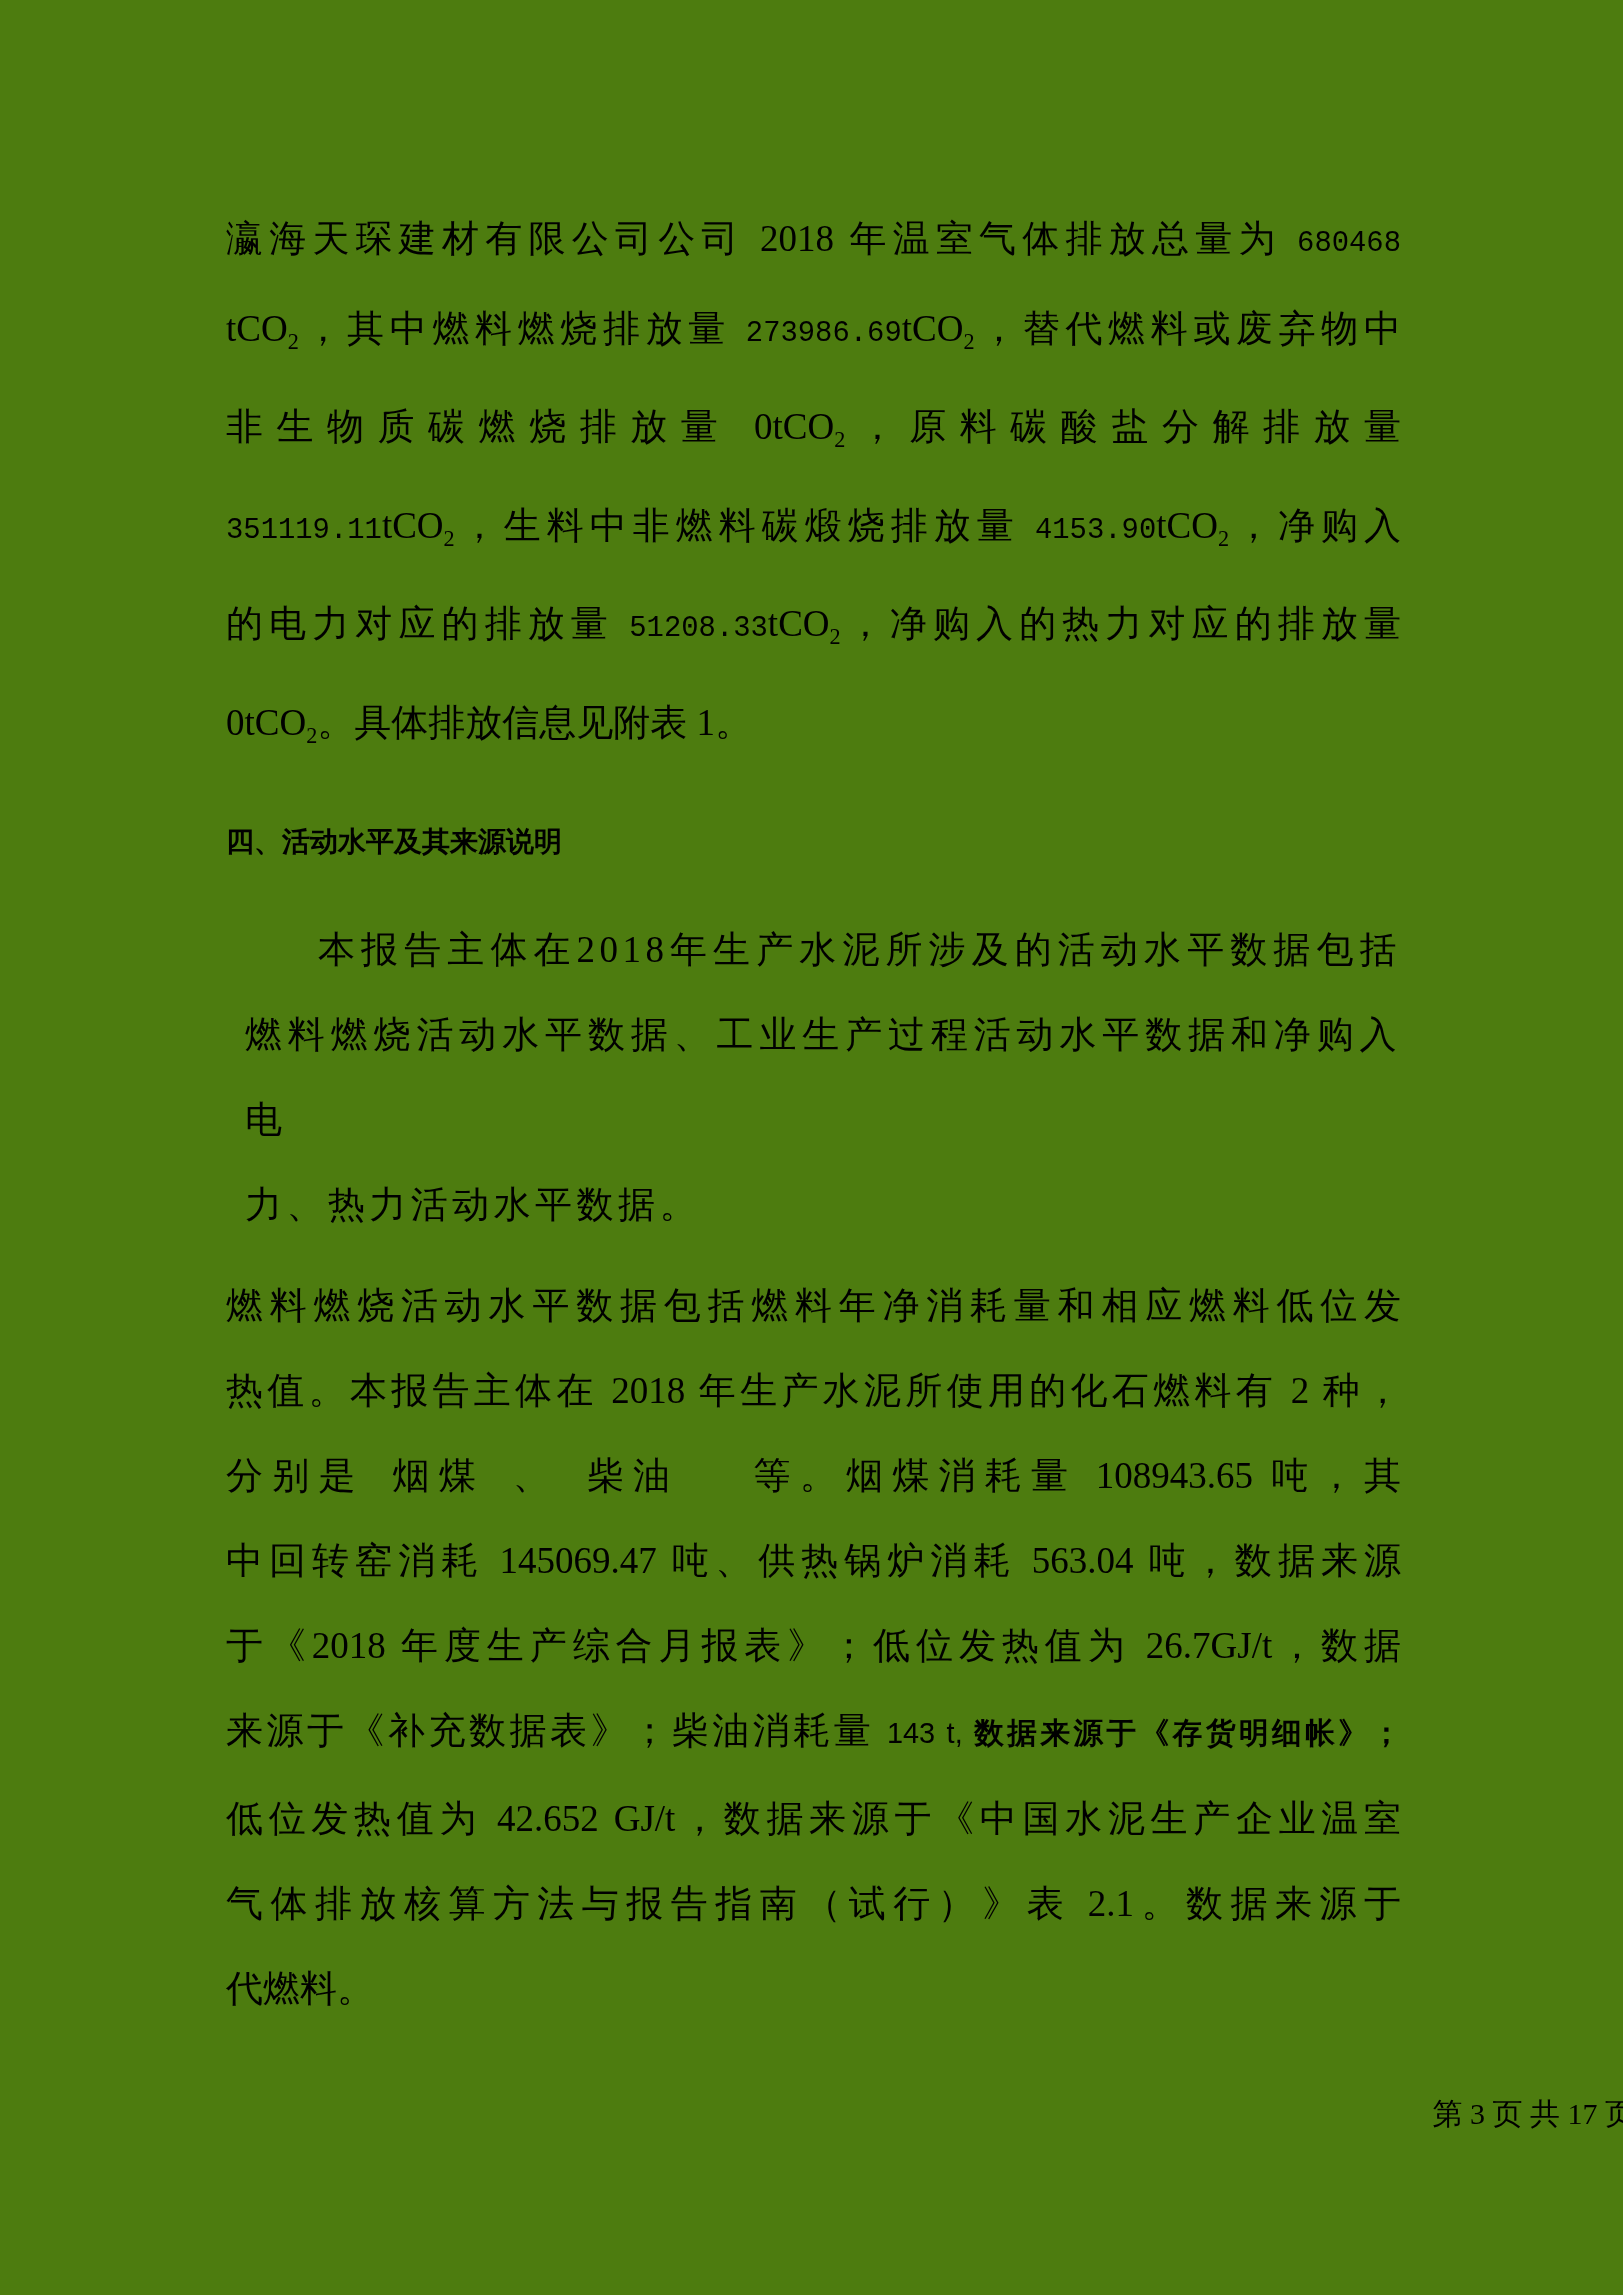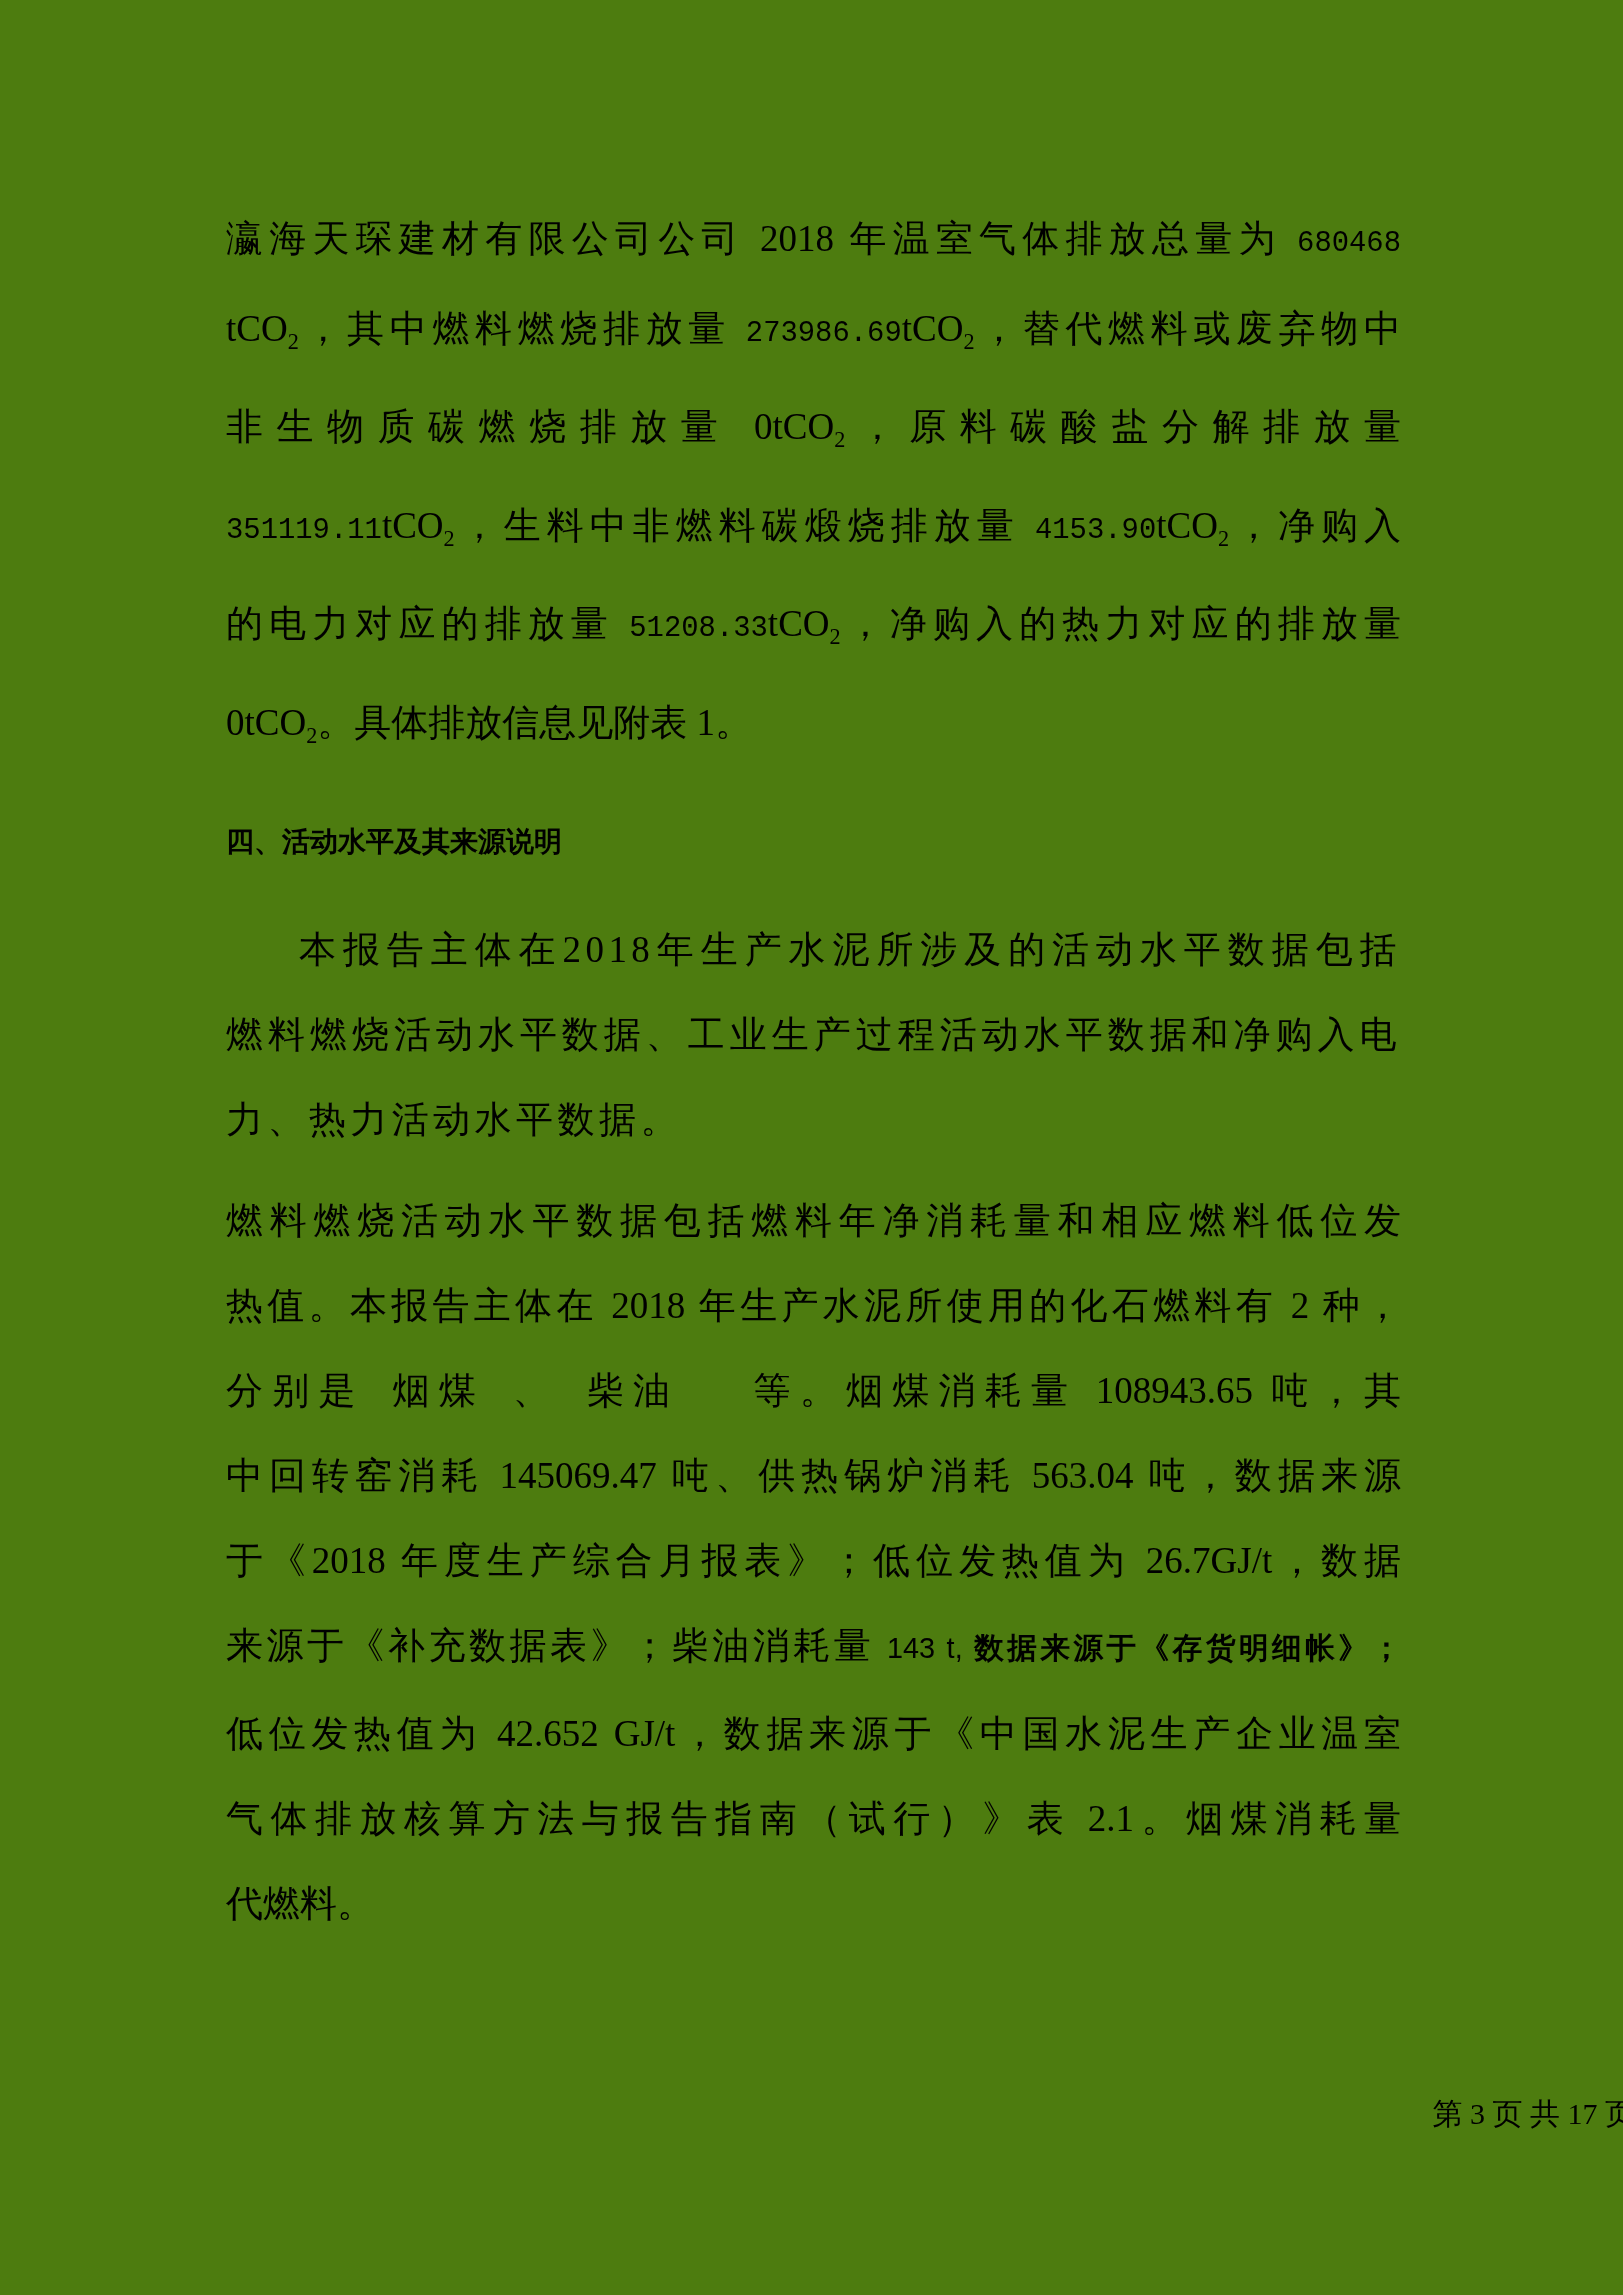--- a/index.html
+++ b/index.html
@@ -29,21 +29,21 @@
 
   .block-heading {
     font-family: "Liberation Sans", "DejaVu Sans", sans-serif;
     font-weight: bold;
     font-size: 28px;
     line-height: 85px;
     margin-top: 21px;
     text-align: left;
   }
   .para { margin: 0; }
-  .f-fangsong .line { letter-spacing: 0.12em; }
+  .f-fangsong .line { letter-spacing: 0.12em; margin-left: 19px; }
   .b-activity-overview { margin-top: 23px; }
   .b-fuel-combustion-data { margin-top: 15.7px; }
   .b-industrial-process-data { margin-top: 3.9px; }
 
   .u {
     text-decoration-thickness: 4.6px;
     text-underline-offset: 10.5px;
   }
   .sub { font-size: 0.6em; vertical-align: sub; }
   .num {
@@ -89,19 +89,19 @@
         <div class="line plast"><span>力、热力活动水平数据。</span></div>
       </div>
       <div class="para b-fuel-combustion-data">
         <div class="line"><span>燃料燃烧活动水平数据包括燃料年净消耗量和相应燃料低位发</span></div>
         <div class="line"><span>热值。本报告主体在 2018 年生产水泥所使用的化石燃料有 2 种，</span></div>
         <div class="line"><span>分别是</span><span class="u"> 烟煤 </span><span>、</span><span class="u"> 柴油　 </span><span>等。烟煤消耗量 108943.65 吨，其</span></div>
         <div class="line"><span>中回转窑消耗 145069.47 吨、供热锅炉消耗 563.04 吨，数据来源</span></div>
         <div class="line"><span>于</span><span class="u">《2018 年度生产综合月报表》</span><span>；低位发热值为 26.7GJ/t，数据</span></div>
         <div class="line"><span>来源于</span><span class="u">《补充数据表》</span><span>；柴油消耗量 </span><span class="sansnum">143 t, </span><span class="hei">数据来源于《存货明细帐》；</span></div>
         <div class="line"><span>低位发热值为 42.652 GJ/t，数据来源于</span><span class="u">《中国水泥生产企业温室</span></div>
-        <div class="line"><span class="u">气体排放核算方法与报告指南（试行）》表 2.1</span><span>。烟煤消耗量</span></div>
+        <div class="line"><span class="u">气体排放核算方法与报告指南（试行）》表 2.1</span><span>。数据来源于</span></div>
         <div class="line plast"><span>代燃料。</span></div>
       </div>
     </div>
   <div class="footer">第 3 页 共 17 页</div>
 </div>
 
 
 </body></html>

